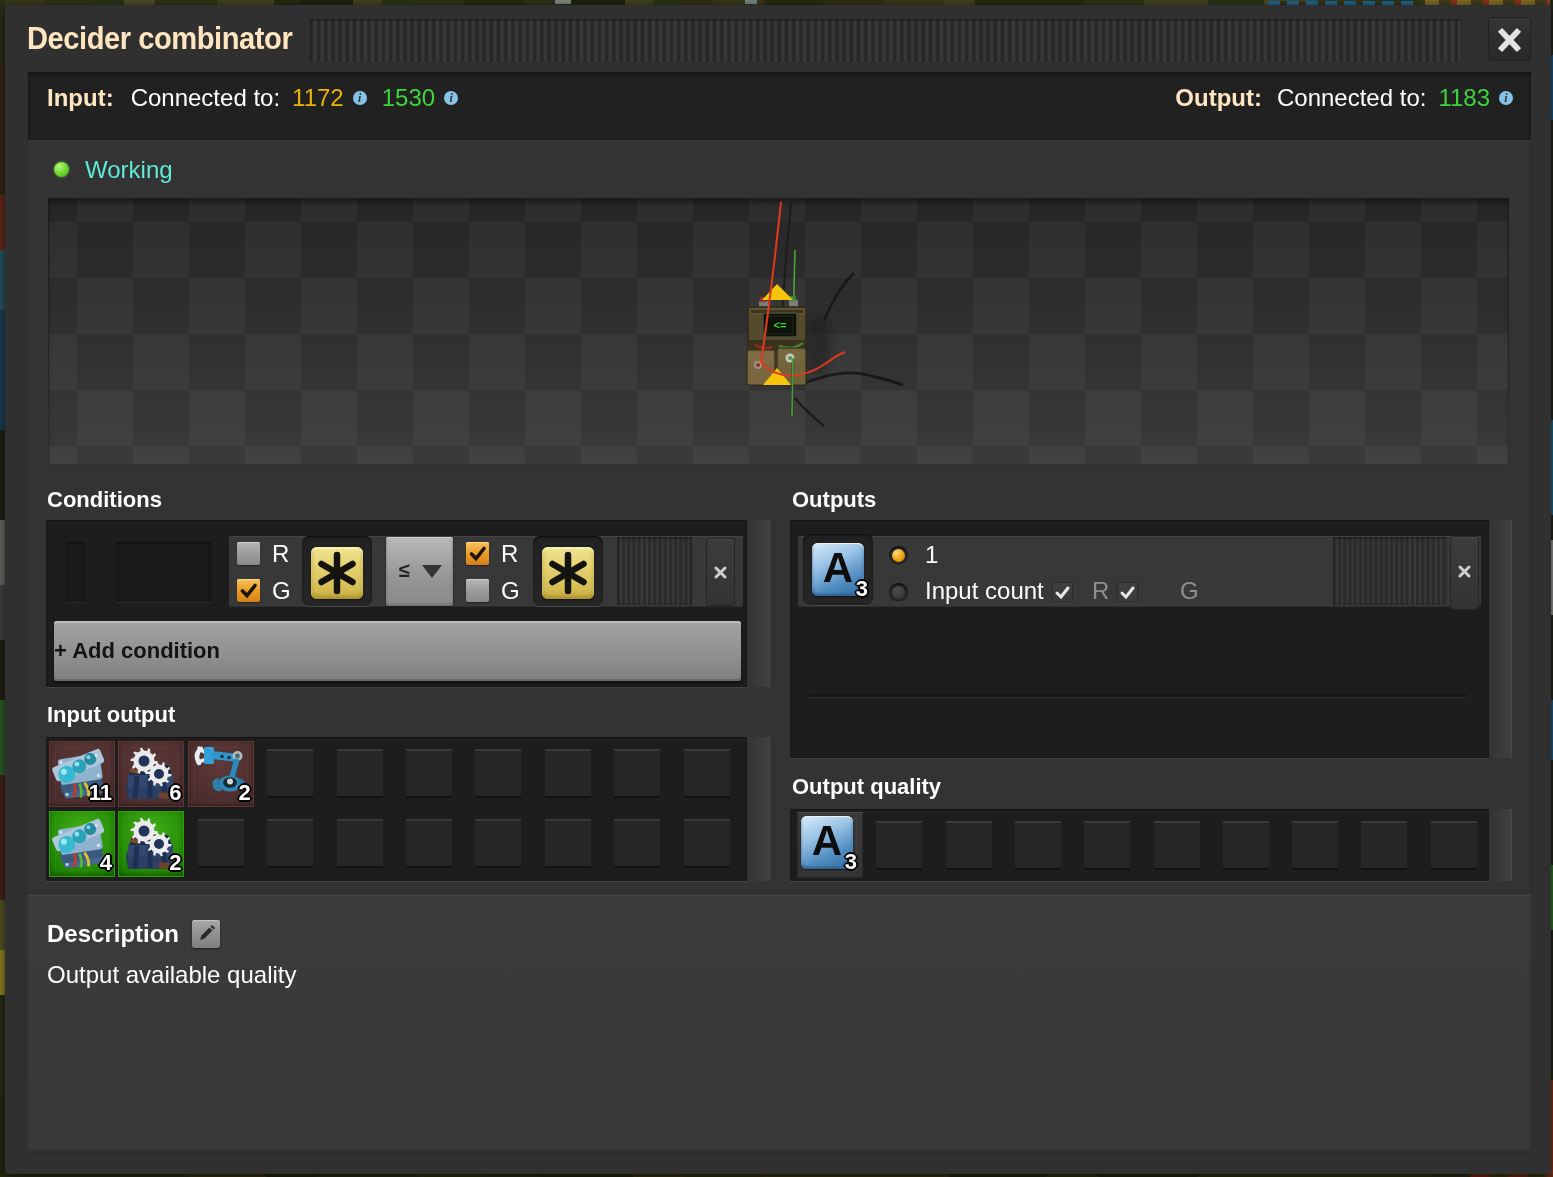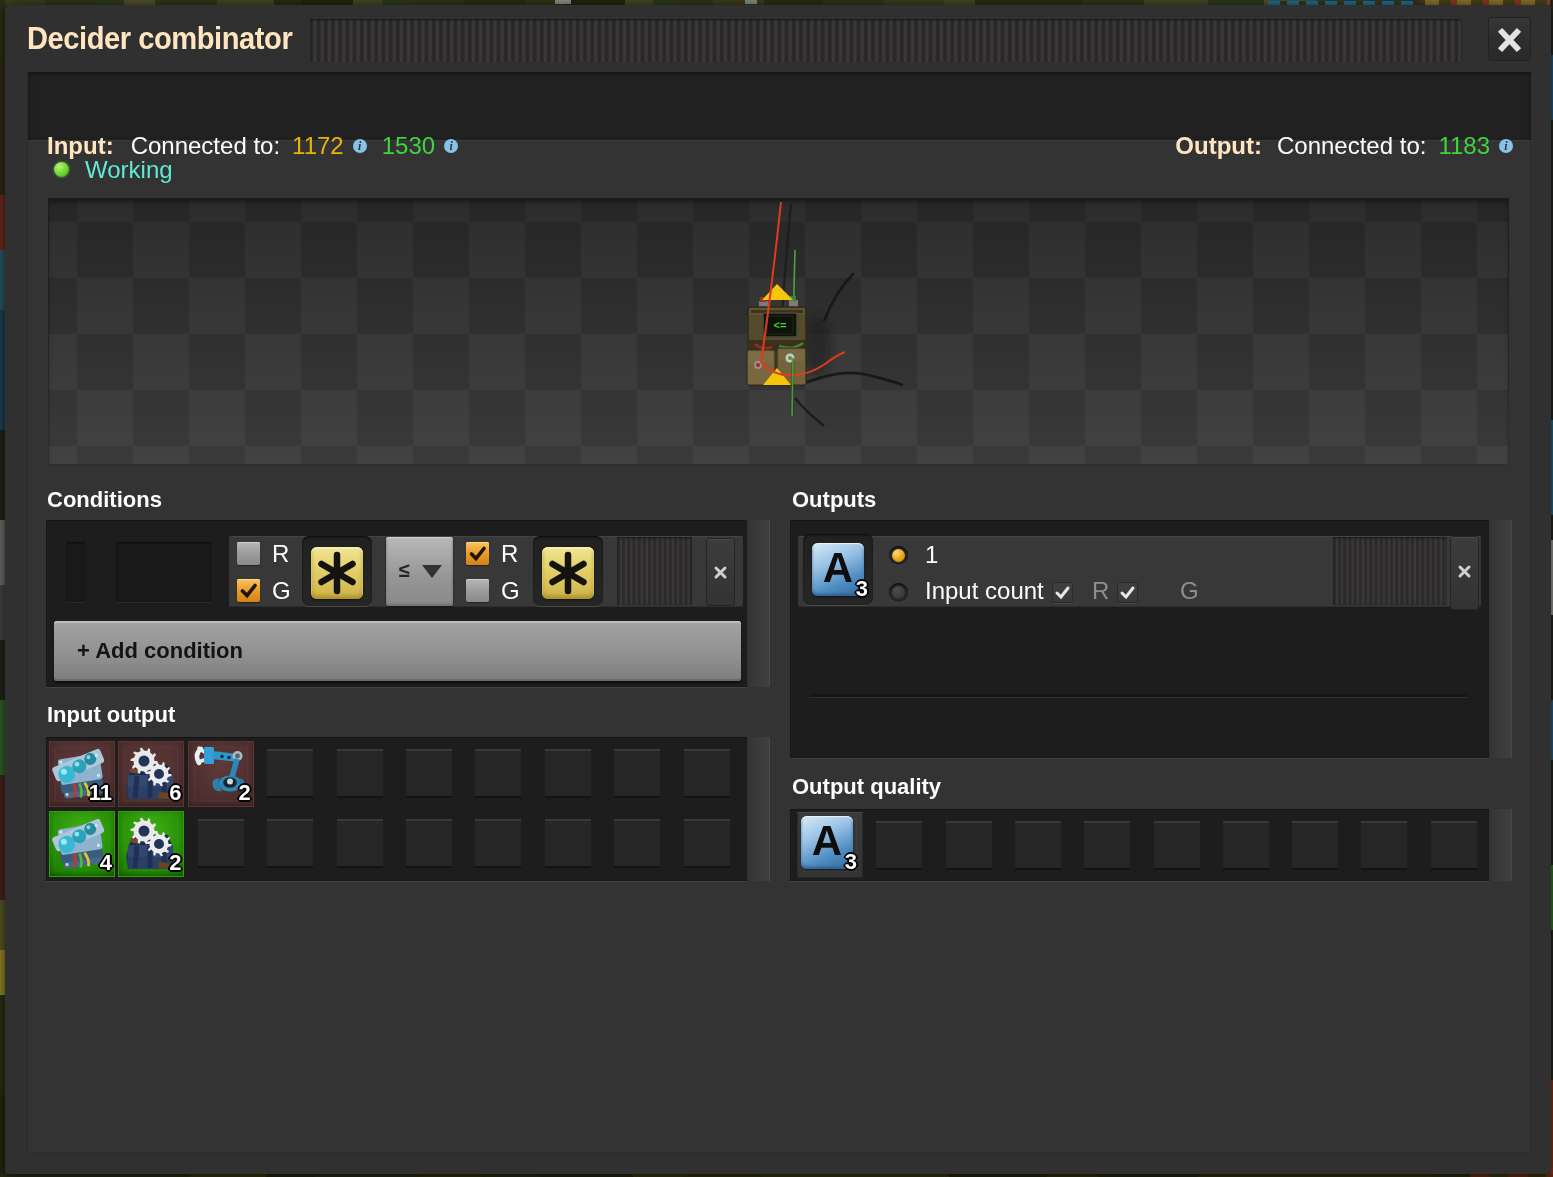--- a/index.html
+++ b/index.html
@@ -13,21 +13,21 @@
   #title { position:absolute; left:22px; top:15px; font-size:32px; font-weight:700; color:#ffe6c0; letter-spacing:-0.5px; transform:scaleX(0.91); transform-origin:left center; }
   #grip { position:absolute; left:305px; top:14px; width:1152px; height:43px;
           background:repeating-linear-gradient(90deg,#2b292a 0px,#272526 2px,#373536 4px,#3b393a 5.5px,#2b292a 7.2px);
           box-shadow:inset 0 1px 2px rgba(0,0,0,.5); border-radius:2px; }
   #close { position:absolute; left:1483px; top:12px; width:43px; height:44px;
            background:linear-gradient(180deg,#373637,#2f2e2f 50%,#2a292a);
            border:1px solid #232223; border-radius:3px; }
   
   #subhdr { position:absolute; left:23px; top:67px; width:1503px; height:68px;
             background:#222122; box-shadow:inset 0 2px 4px rgba(0,0,0,.45), 0 1px 0 #3c3b3c; }
-  .shrow { position:absolute; top:0; height:52px; display:flex; align-items:center; font-size:24px; color:#fdfdfd;margin-top:48px; }
+  .shrow { position:absolute; top:0; height:52px; display:flex; align-items:center; font-size:24px; color:#fdfdfd; }
   .cream { color:#ffe6c0; font-weight:700; }
   .rednum { color:#eab308; }
   .grnnum { color:#3ed43e; }
   .info { display:inline-block; width:14px; height:14px; border-radius:50%; background:#85c3e8; position:relative; }
   .info:after { content:"i"; position:absolute; left:0; top:0; width:14px; height:14px;
                 font:italic 700 12px/14px "Liberation Serif", serif; color:#333233; text-align:center; }
   
   #led { position:absolute; left:49px; top:157px; width:15px; height:15px; border-radius:50%;
          background:radial-gradient(circle at 35% 30%,#b4f37a,#6ad62e 55%,#3f9a1a); box-shadow:0 0 3px rgba(110,220,60,.6); }
   #working { position:absolute; left:80px; top:151px; font-size:24px; color:#5eead4; }
@@ -63,21 +63,21 @@
   .qual { position:absolute; font-size:22px; font-weight:700; color:#fff;
           text-shadow:-2px 0 0 #000, 2px 0 0 #000, 0 -2px 0 #000, 0 2px 0 #000, -1px -1px 0 #000, 1px 1px 0 #000, -1px 1px 0 #000, 1px -1px 0 #000; }
   .comp { position:absolute; background:linear-gradient(180deg,#b9b9b9,#979797 55%,#898989);
           border-radius:3px; box-shadow:inset 0 1px 0 #d2d2d2, inset 0 -2px 3px #6f6f6f, 0 1px 2px rgba(0,0,0,.5); }
   .stripes { position:absolute; background:repeating-linear-gradient(90deg,#2e2c2d 0px,#2b292a 2px,#393637 3.5px,#3d3a3b 4.5px,#2e2c2d 5.2px);
              box-shadow:inset 0 1px 3px rgba(0,0,0,.5); }
   .delbtn { position:absolute; background:linear-gradient(180deg,#3d3c3d,#343334);
             border:1px solid #262526; border-radius:3px; box-shadow:inset 0 1px 0 #4a494a; }
   .addbtn { position:absolute; background:linear-gradient(180deg,#a3a3a3,#8f8f8f 60%,#7e7e7e);
             border-radius:3px; box-shadow:inset 0 2px 0 #bdbdbd, inset 0 -2px 0 #6a6a6a, 0 2px 2px rgba(0,0,0,.5);
-            font-size:22px; font-weight:700; color:#141414; display:flex; align-items:center; padding-left:23px; }
+            font-size:22px; font-weight:700; color:#141414; display:flex; align-items:center; }
   .radio { position:absolute; width:19px; height:19px; border-radius:50%; background:#272627;
            box-shadow:inset 0 1px 2px rgba(0,0,0,.8), 0 1px 0 #454445; }
   .radio .dot { position:absolute; left:3px; top:3px; width:13px; height:13px; border-radius:50%; }
   .radio.on .dot { background:radial-gradient(circle at 35% 30%,#ffd978,#e79e0c 60%,#c07f06); }
   .radio.off .dot { background:radial-gradient(circle at 35% 30%,#4e4c4e,#3b3a3b 70%); }
   .rowlab { position:absolute; font-size:24px; color:#fdfdfd; }
   .dislab { color:#8f8e8f; }
   
   .slot { position:absolute; width:66px; height:66px; background:#262526;
           box-shadow:inset 0 0 0 1px #1d1c1d, inset 0 0 0 2px rgba(0,0,0,.25); }
@@ -494,13 +494,22 @@
 <div class="eslot" style="left:940.6px;top:817.5px;"></div>
 <div class="eslot" style="left:1009.9px;top:817.5px;"></div>
 <div class="eslot" style="left:1079.2px;top:817.5px;"></div>
 <div class="eslot" style="left:1148.5px;top:817.5px;"></div>
 <div class="eslot" style="left:1217.8px;top:817.5px;"></div>
 <div class="eslot" style="left:1287.1px;top:817.5px;"></div>
 <div class="eslot" style="left:1356.4px;top:817.5px;"></div>
 <div class="eslot" style="left:1425.7px;top:817.5px;"></div>
   </div>
 
+  <div id="descpanel">
+    <div style="position:absolute;left:20px;top:25px;font-size:24px;font-weight:700;color:#fefefe;">Description</div>
+    <div id="pencil">
+      <svg width="28" height="28" viewBox="0 0 28 28">
+          <path d="M8 20 L9.5 15.5 L17.5 7.5 L20.5 10.5 L12.5 18.5 Z M18.5 6.5 L20 5 L23 8 L21.5 9.5 Z" fill="#2a2a2a"></path>
+        </svg>
+    </div>
+    <div style="position:absolute;left:20px;top:66px;font-size:24px;color:#fdfdfd;">Output available quality</div>
+  </div>
 </div>
 
 </body></html>

